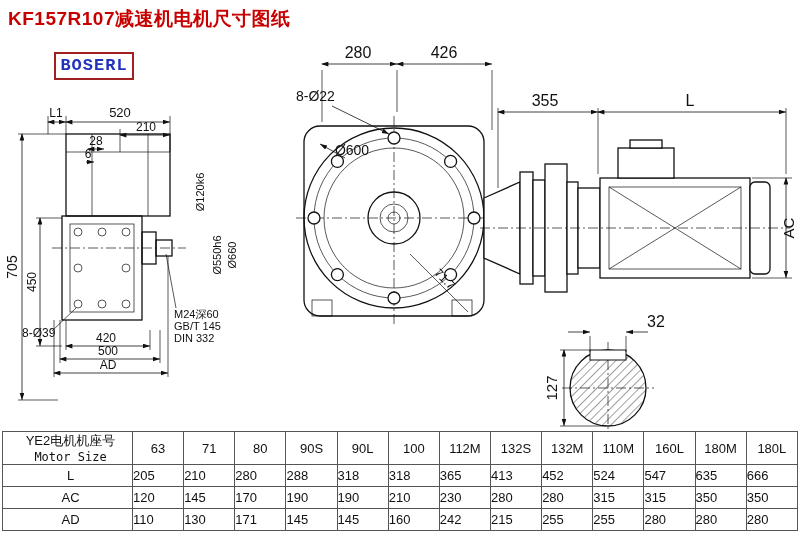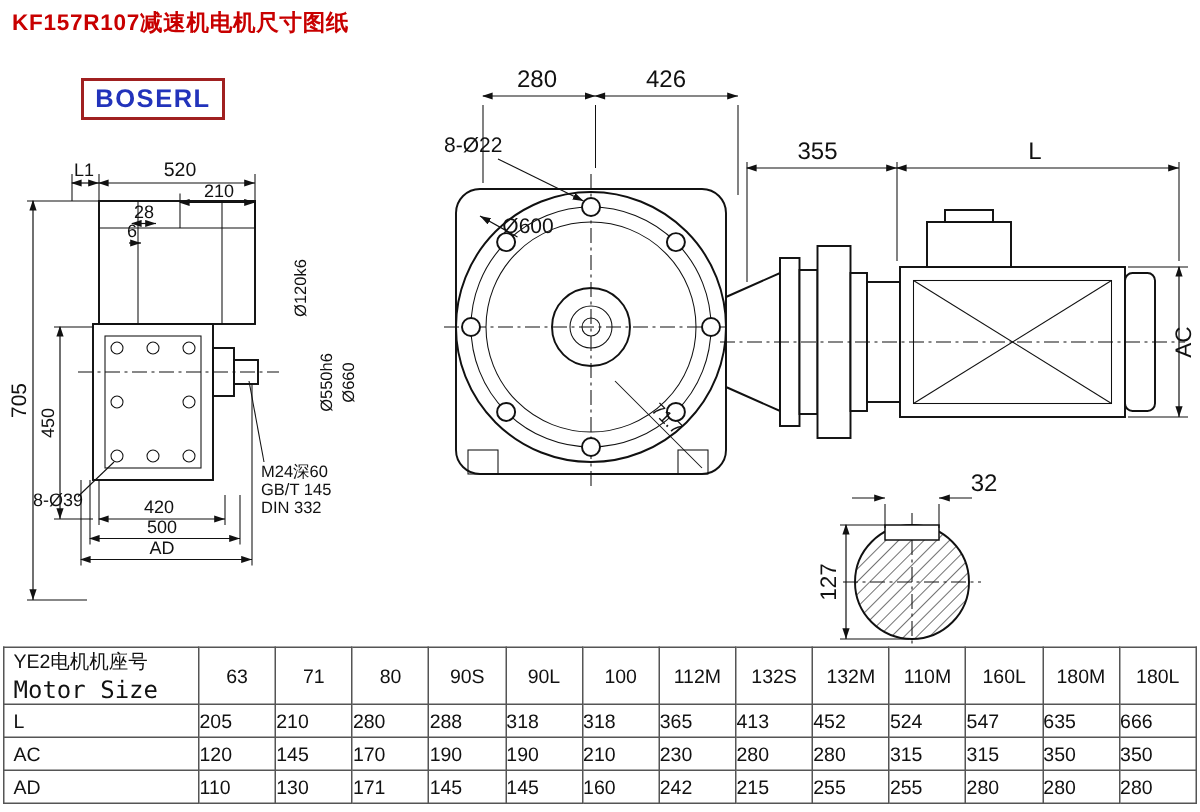--- a/index.html
+++ b/index.html
@@ -1,38 +1,38 @@
 <!DOCTYPE html>
 <html><head>
 <meta charset="utf-8">
 <style>
   * { margin:0; padding:0; box-sizing:border-box; }
   html,body { width:800px; height:541px; background:#fff; font-family:"Liberation Sans",sans-serif; }
   #page { position:relative; width:800px; height:541px; overflow:hidden; background:#fff; }
-  #title { position:absolute; left:8px; top:6px; font-size:15px; font-weight:bold; color:#c80000; letter-spacing:0.5px; }
-  #logo { position:absolute; left:54px; top:52px; width:96px; height:28px; border:2px solid #a02020;
-          color:#2233bb; font-family:Liberation Sans, sans-serif; font-weight:bold; font-size:17px;
+  #title { position:absolute; left:8px; top:6px; font-size:19px; font-weight:bold; color:#c80000; letter-spacing:0.5px; }
+  #logo { position:absolute; left:54px; top:52px; width:80px; height:28px; border:2px solid #a02020;
+          color:#2233bb; font-family:Liberation Mono, monospace; font-weight:bold; font-size:17px;
           text-align:center; line-height:24px; letter-spacing:1px; }
   #drawing { position:absolute; left:0; top:0; }
   svg text { font-family:"Liberation Sans",sans-serif; fill:#111; }
   .t11 { font-size:11px; } .t12 { font-size:12px; } .t13 { font-size:13px; }
   .t14 { font-size:14px; } .t15 { font-size:15px; } .t16 { font-size:16px; }
   .mid { text-anchor:middle; }
   .ln  { fill:none; stroke:#111; stroke-width:1.3; }
   .lnf { fill:#fff;  stroke:#111; stroke-width:1.3; }
   .tn  { fill:none; stroke:#111; stroke-width:0.7; }
   .dim { fill:none; stroke:#111; stroke-width:0.8; }
   .cl  { fill:none; stroke:#111; stroke-width:0.7; stroke-dasharray:10 3 2 3; }
   .dim-table { position:absolute; left:2px; top:431px; width:796px; border-collapse:collapse;
                table-layout:fixed; font-size:13px; color:#111; background:#fff; }
   .dim-table th, .dim-table td { border:1px solid #555; padding:0;
                font-weight:normal; height:22px; white-space:nowrap; overflow:hidden; }
   .dim-table tr.hdr th { height:32px; }
-  .dim-table th.first { width:130px; text-align:left; padding-left:6px; }
-  .mono { font-family:"DejaVu Sans Mono",monospace; font-size:16px; }
+  .dim-table th.first { width:130px; text-align:center; padding-left:6px; }
+  .mono { font-family:"DejaVu Sans Mono",monospace; font-size:12px; }
 </style>
 </head>
 <body>
 
 <div id="page">
 
   <div id="title">KF157R107减速机电机尺寸图纸</div>
   <div id="logo">BOSERL</div>
 
   <svg id="drawing" width="800" height="432" viewBox="0 0 800 432">

